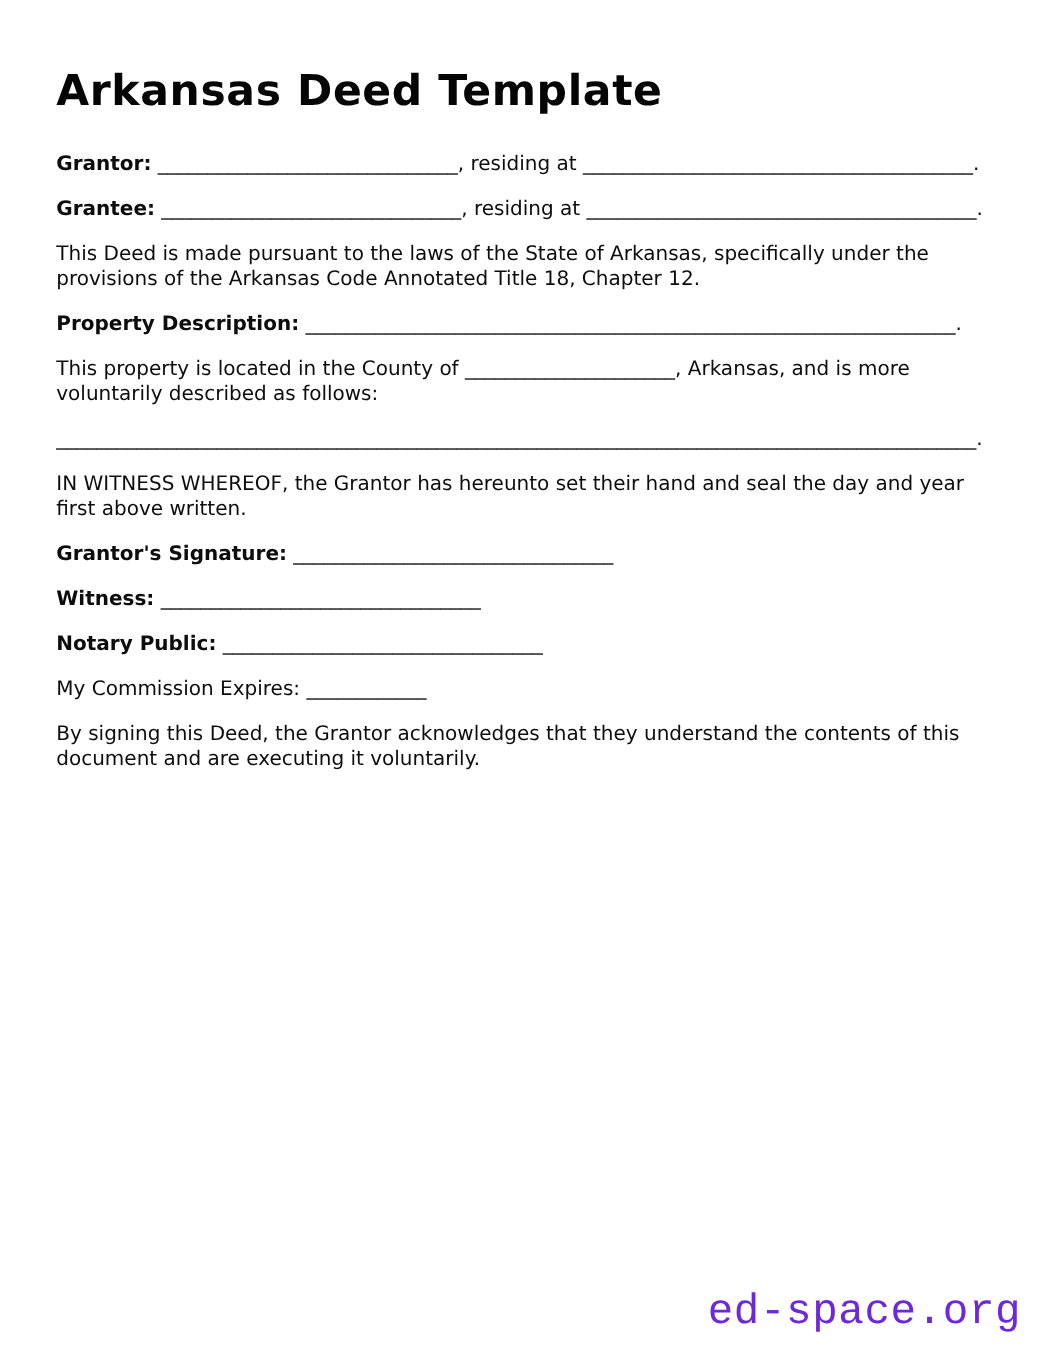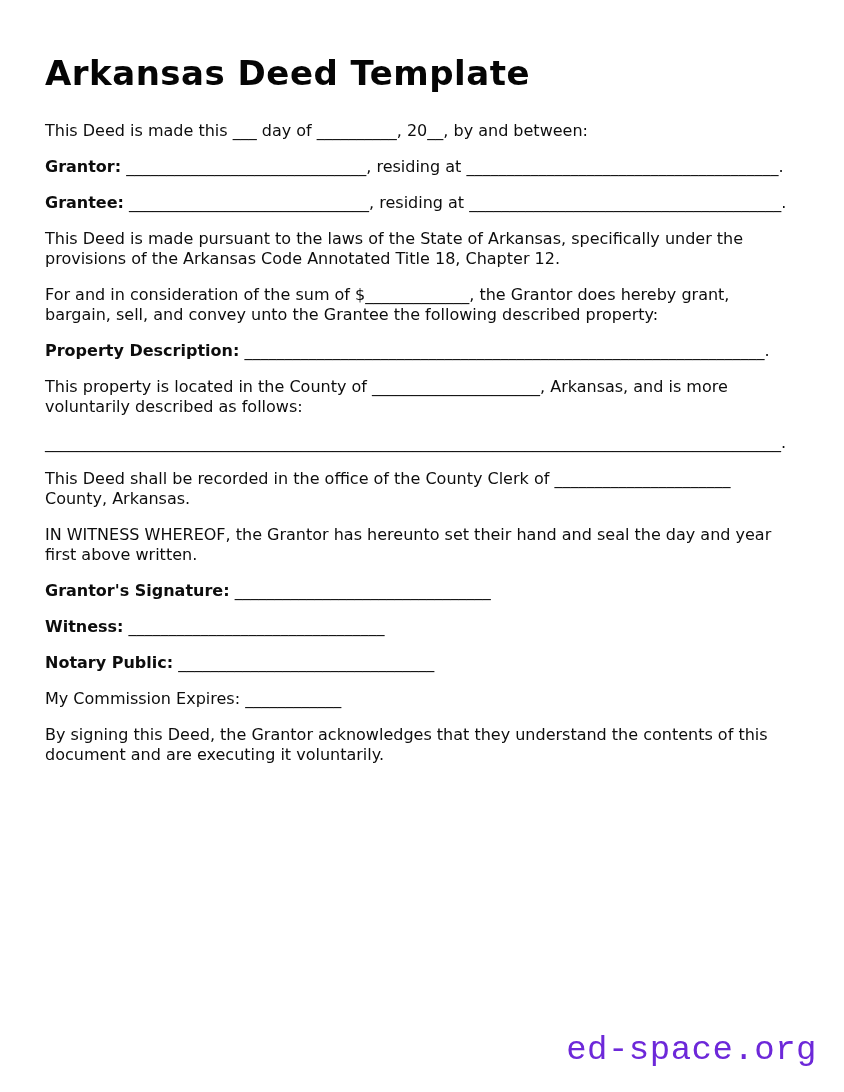--- a/index.html
+++ b/index.html
@@ -51,42 +51,37 @@
       white-space: nowrap;
     }
   </style>
 </head>
 <body>
 
 <div class="page">
 
   <h1 class="title">Arkansas Deed Template</h1>
 
-  <p class="para">This Deed is made this ___ day of __________, 20__, by and between:</p>
 
   <p class="para"><span class="label">Grantor:</span><span> ______________________________, residing at _______________________________________.</span></p>
 
   <p class="para"><span class="label">Grantee:</span><span> ______________________________, residing at _______________________________________.</span></p>
 
   <p class="para">This Deed is made pursuant to the laws of the State of Arkansas, specifically under the
 provisions of the Arkansas Code Annotated Title 18, Chapter 12.</p>
 
-  <p class="para">For and in consideration of the sum of $_____________, the Grantor does hereby grant,
-bargain, sell, and convey unto the Grantee the following described property:</p>
 
   <p class="para"><span class="label">Property Description:</span><span> _________________________________________________________________.</span></p>
 
   <p class="para">This property is located in the County of _____________________, Arkansas, and is more
 voluntarily described as follows:</p>
 
   <p class="para">____________________________________________________________________________________________.</p>
 
 
-  <p class="para">This Deed shall be recorded in the office of the County Clerk of ______________________
-County, Arkansas.</p>
 
   <p class="para">IN WITNESS WHEREOF, the Grantor has hereunto set their hand and seal the day and year
 first above written.</p>
 
   <p class="para"><span class="label">Grantor's Signature:</span><span> ________________________________</span></p>
 
   <p class="para"><span class="label">Witness:</span><span> ________________________________</span></p>
 
   <p class="para"><span class="label">Notary Public:</span><span> ________________________________</span></p>
 

